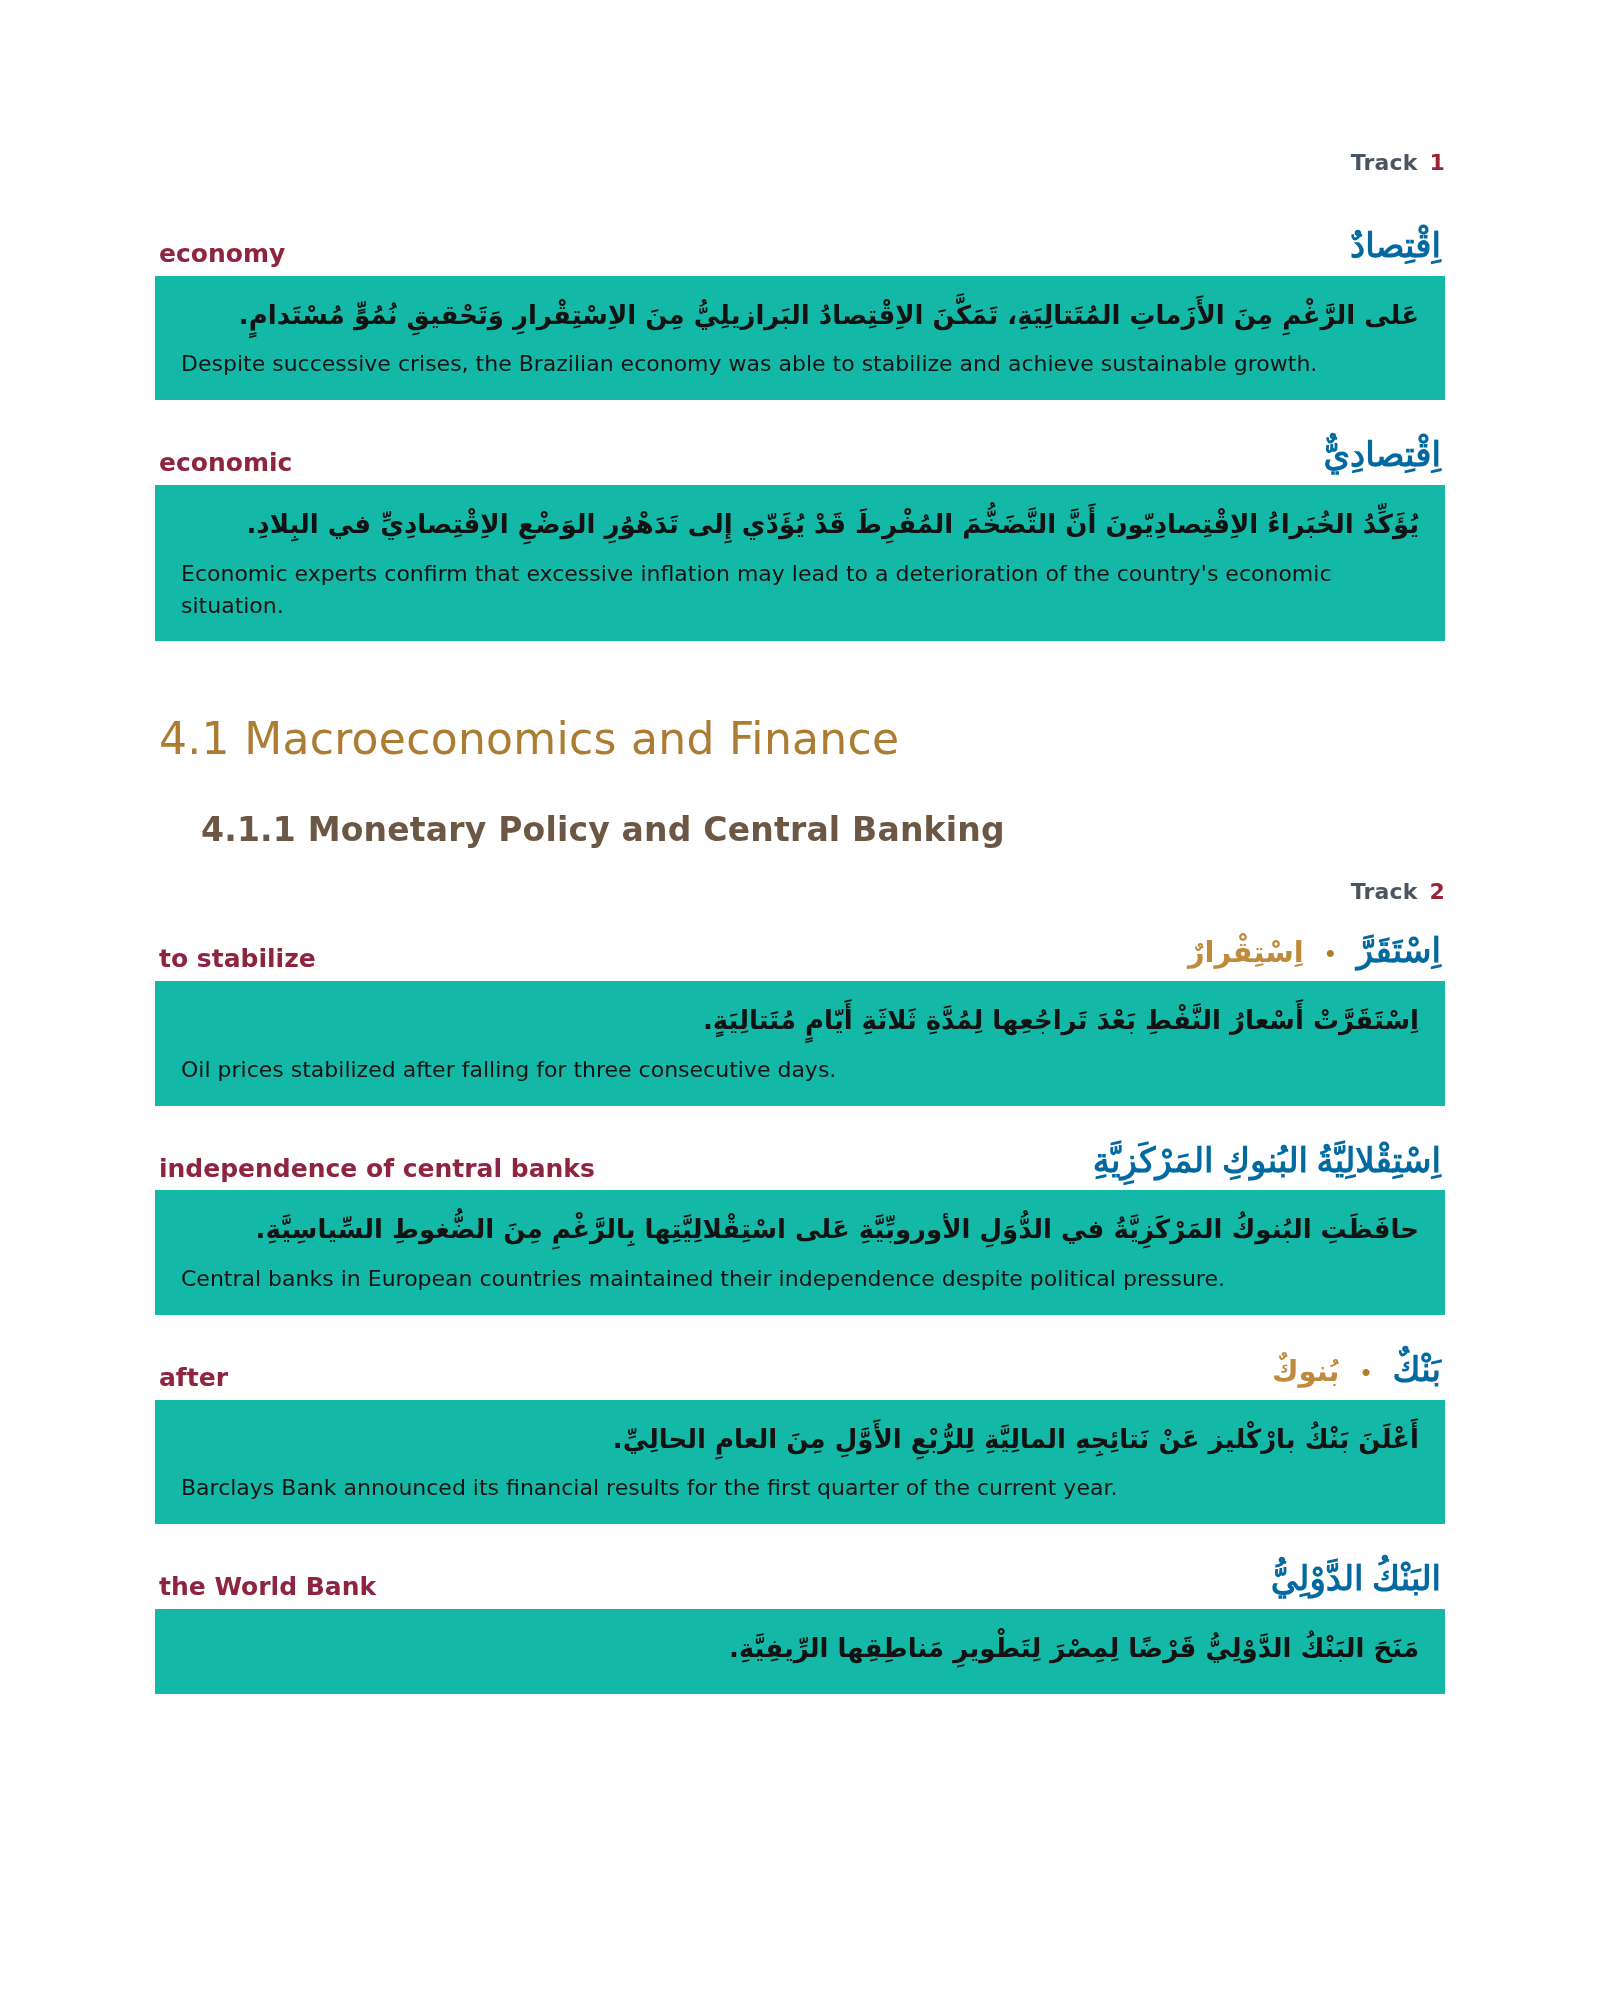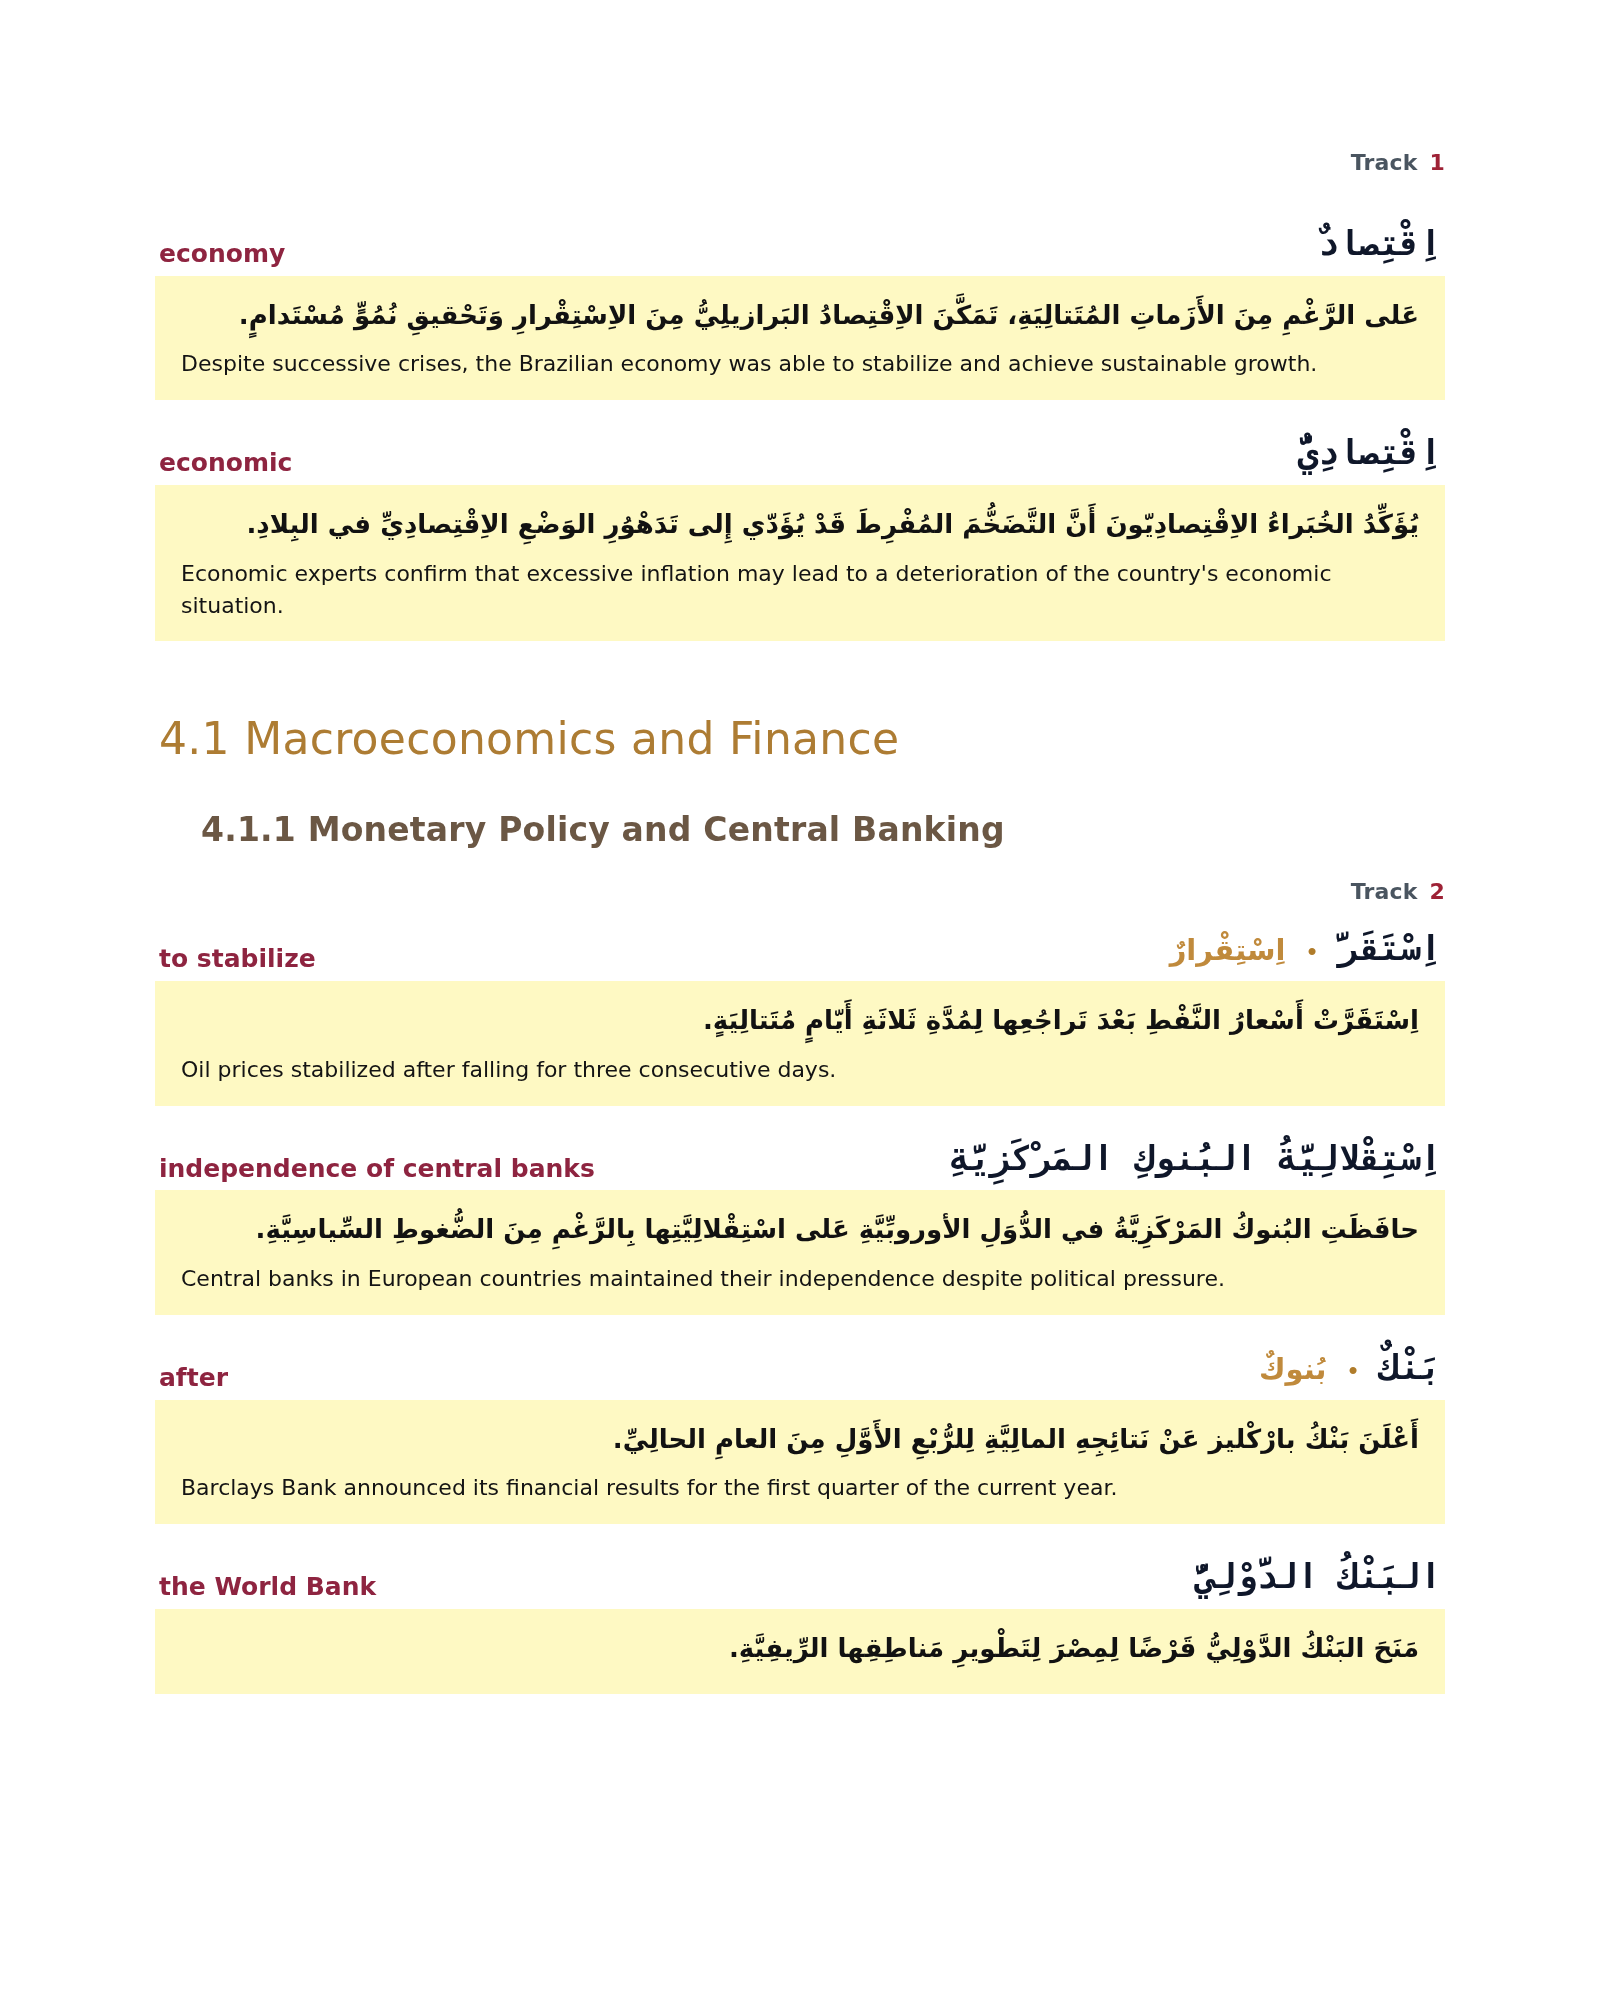--- a/index.html
+++ b/index.html
@@ -66,45 +66,45 @@
     line-height: 1.1;
   }
   .headword-group {
     display: flex;
     align-items: baseline;
     gap: 0;
     direction: rtl;
     white-space: nowrap;
   }
   .headword {
-    font-family: Liberation Mono, monospace;
+    font-family: Liberation Serif, serif;
     font-size: 34px;
     font-weight: 700;
-    color: #0f172a;
+    color: #0369a1;
     direction: rtl;
     line-height: 1.25;
   }
   .altform-sep {
     color: #b07c2a;
     font-size: 26px;
     margin: 0 22px;
     line-height: 1;
   }
   .altform {
     font-family: "DejaVu Sans", sans-serif;
     font-size: 29px;
     font-weight: 700;
     color: #c08a3c;
     direction: rtl;
     line-height: 1.25;
   }
 
   
   .example-box {
-    background: #fef9c3;
+    background: #14b8a6;
     padding: 18px 26px 20px 26px;
     box-sizing: border-box;
   }
   .example-ar {
     direction: rtl;
     text-align: right;
     font-family: "DejaVu Sans", sans-serif;
     font-size: 26px;
     font-weight: 700;
     color: #121212;

